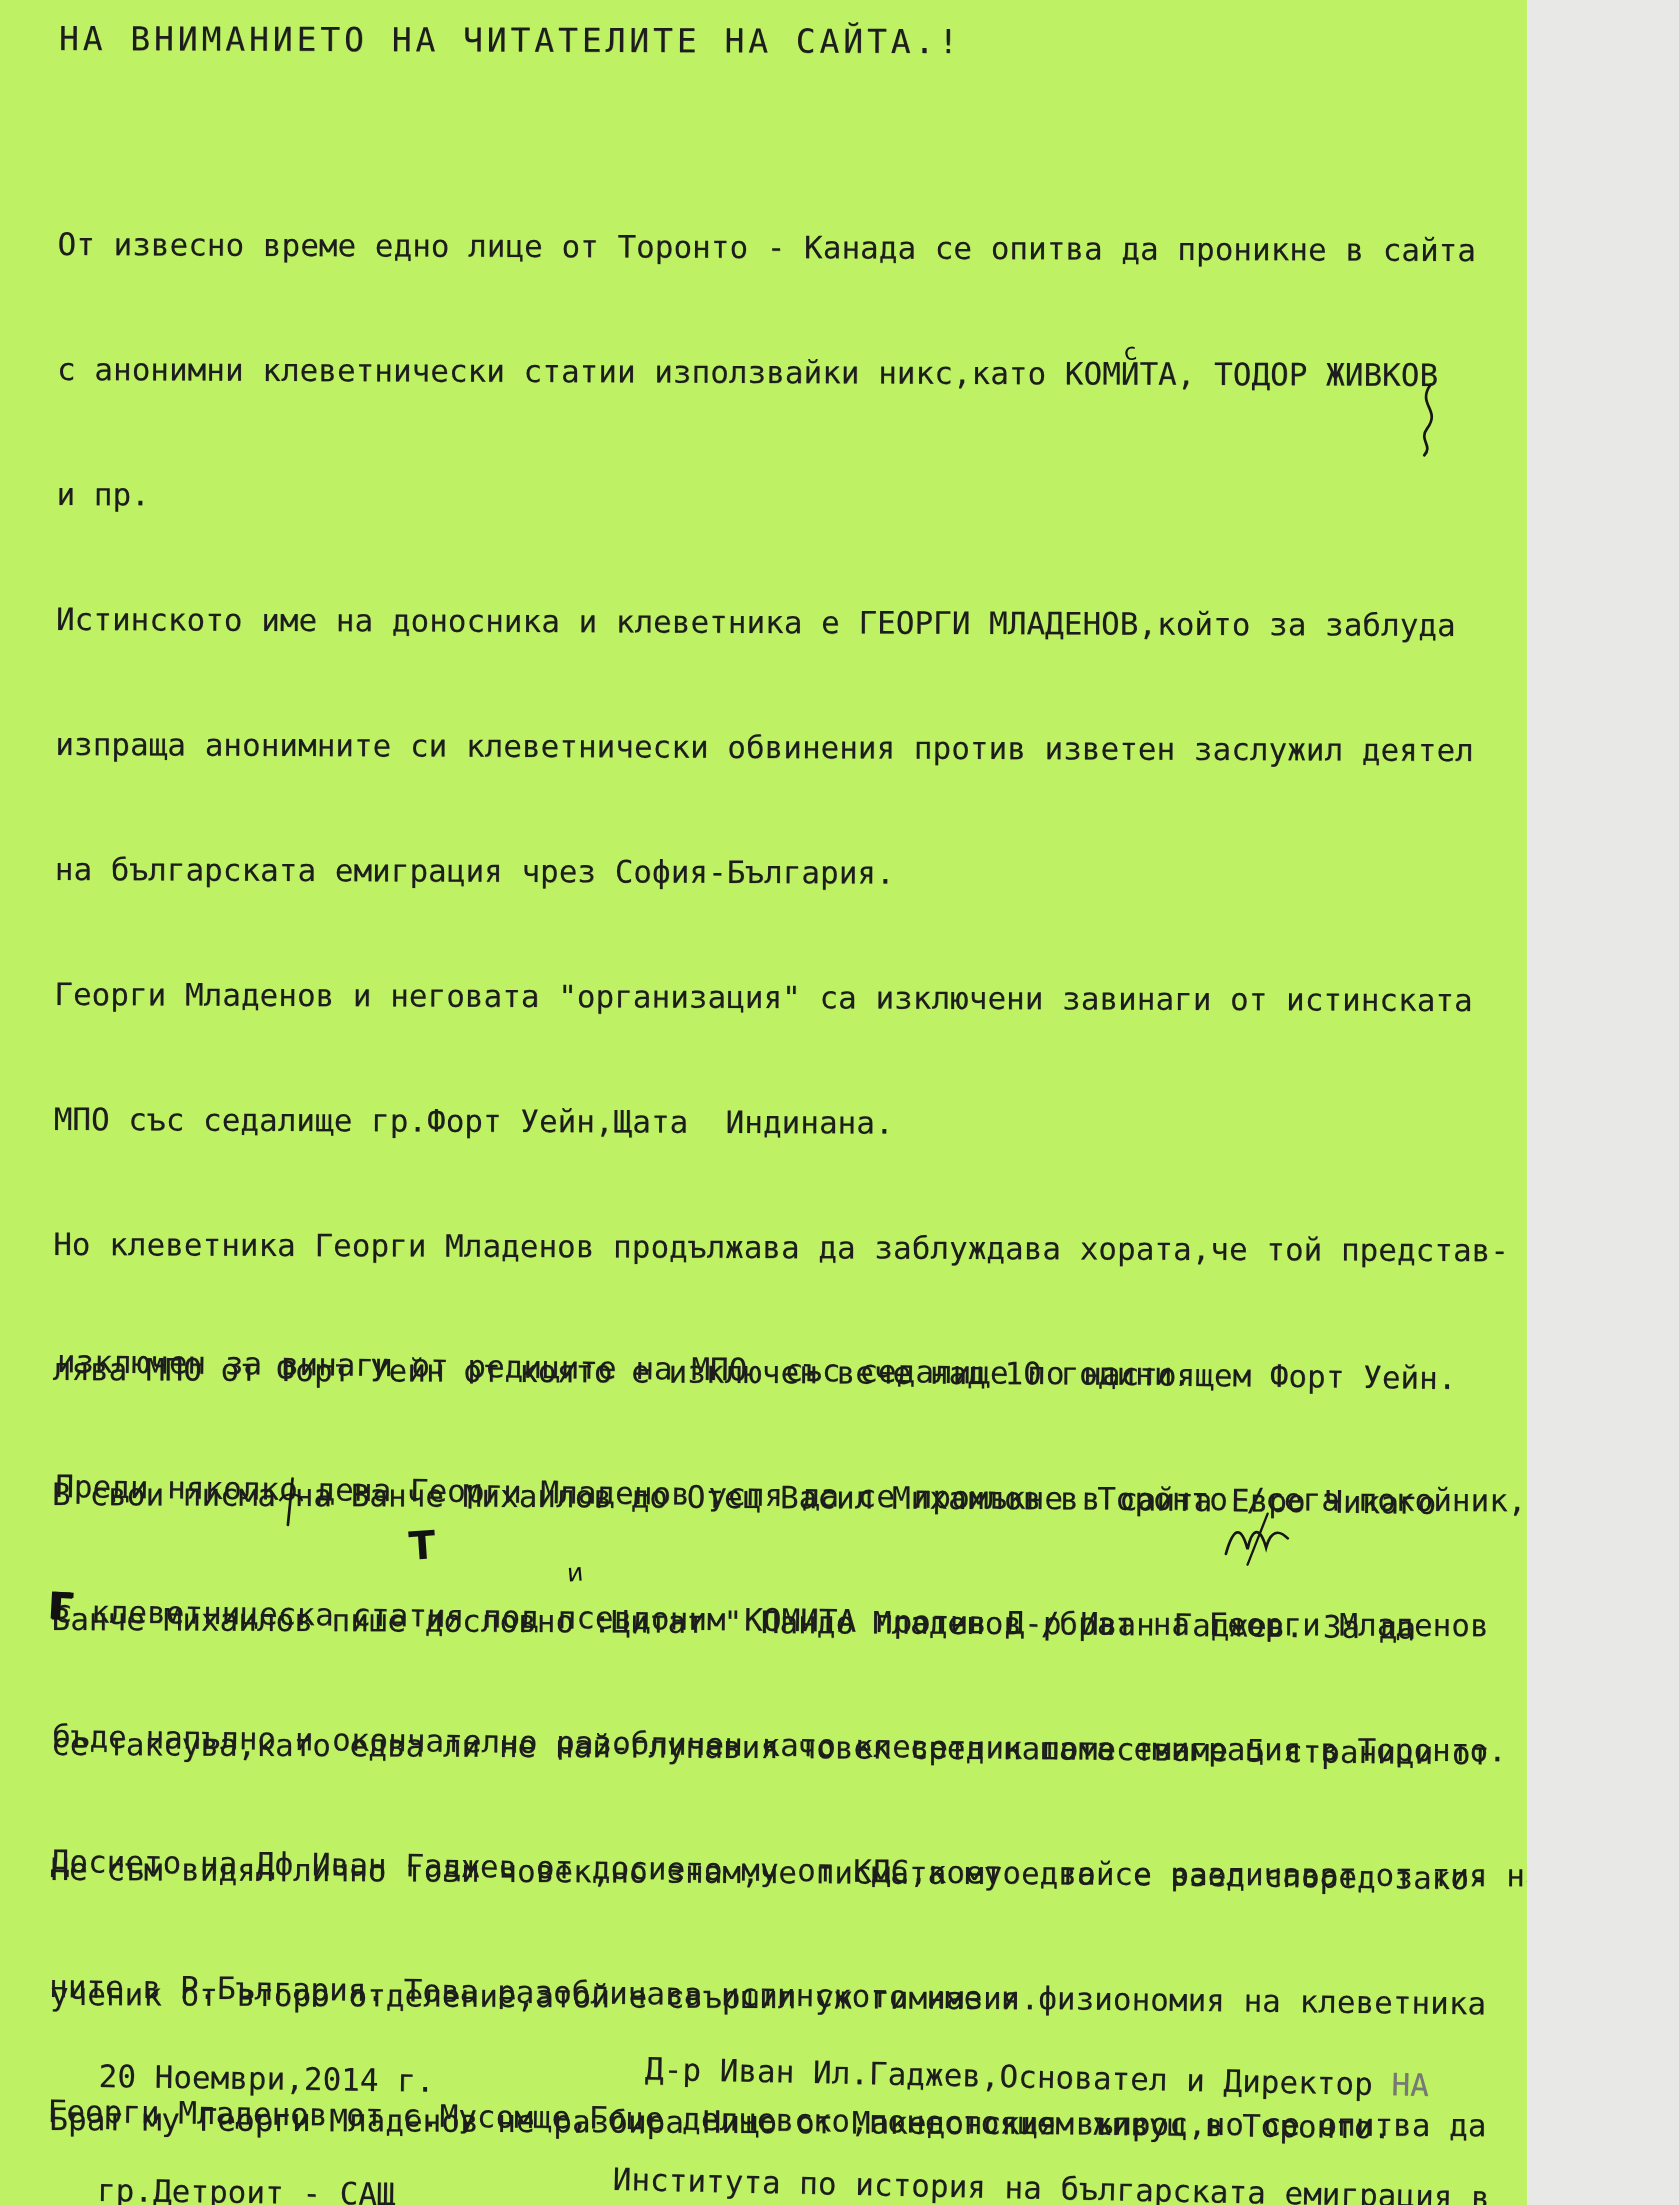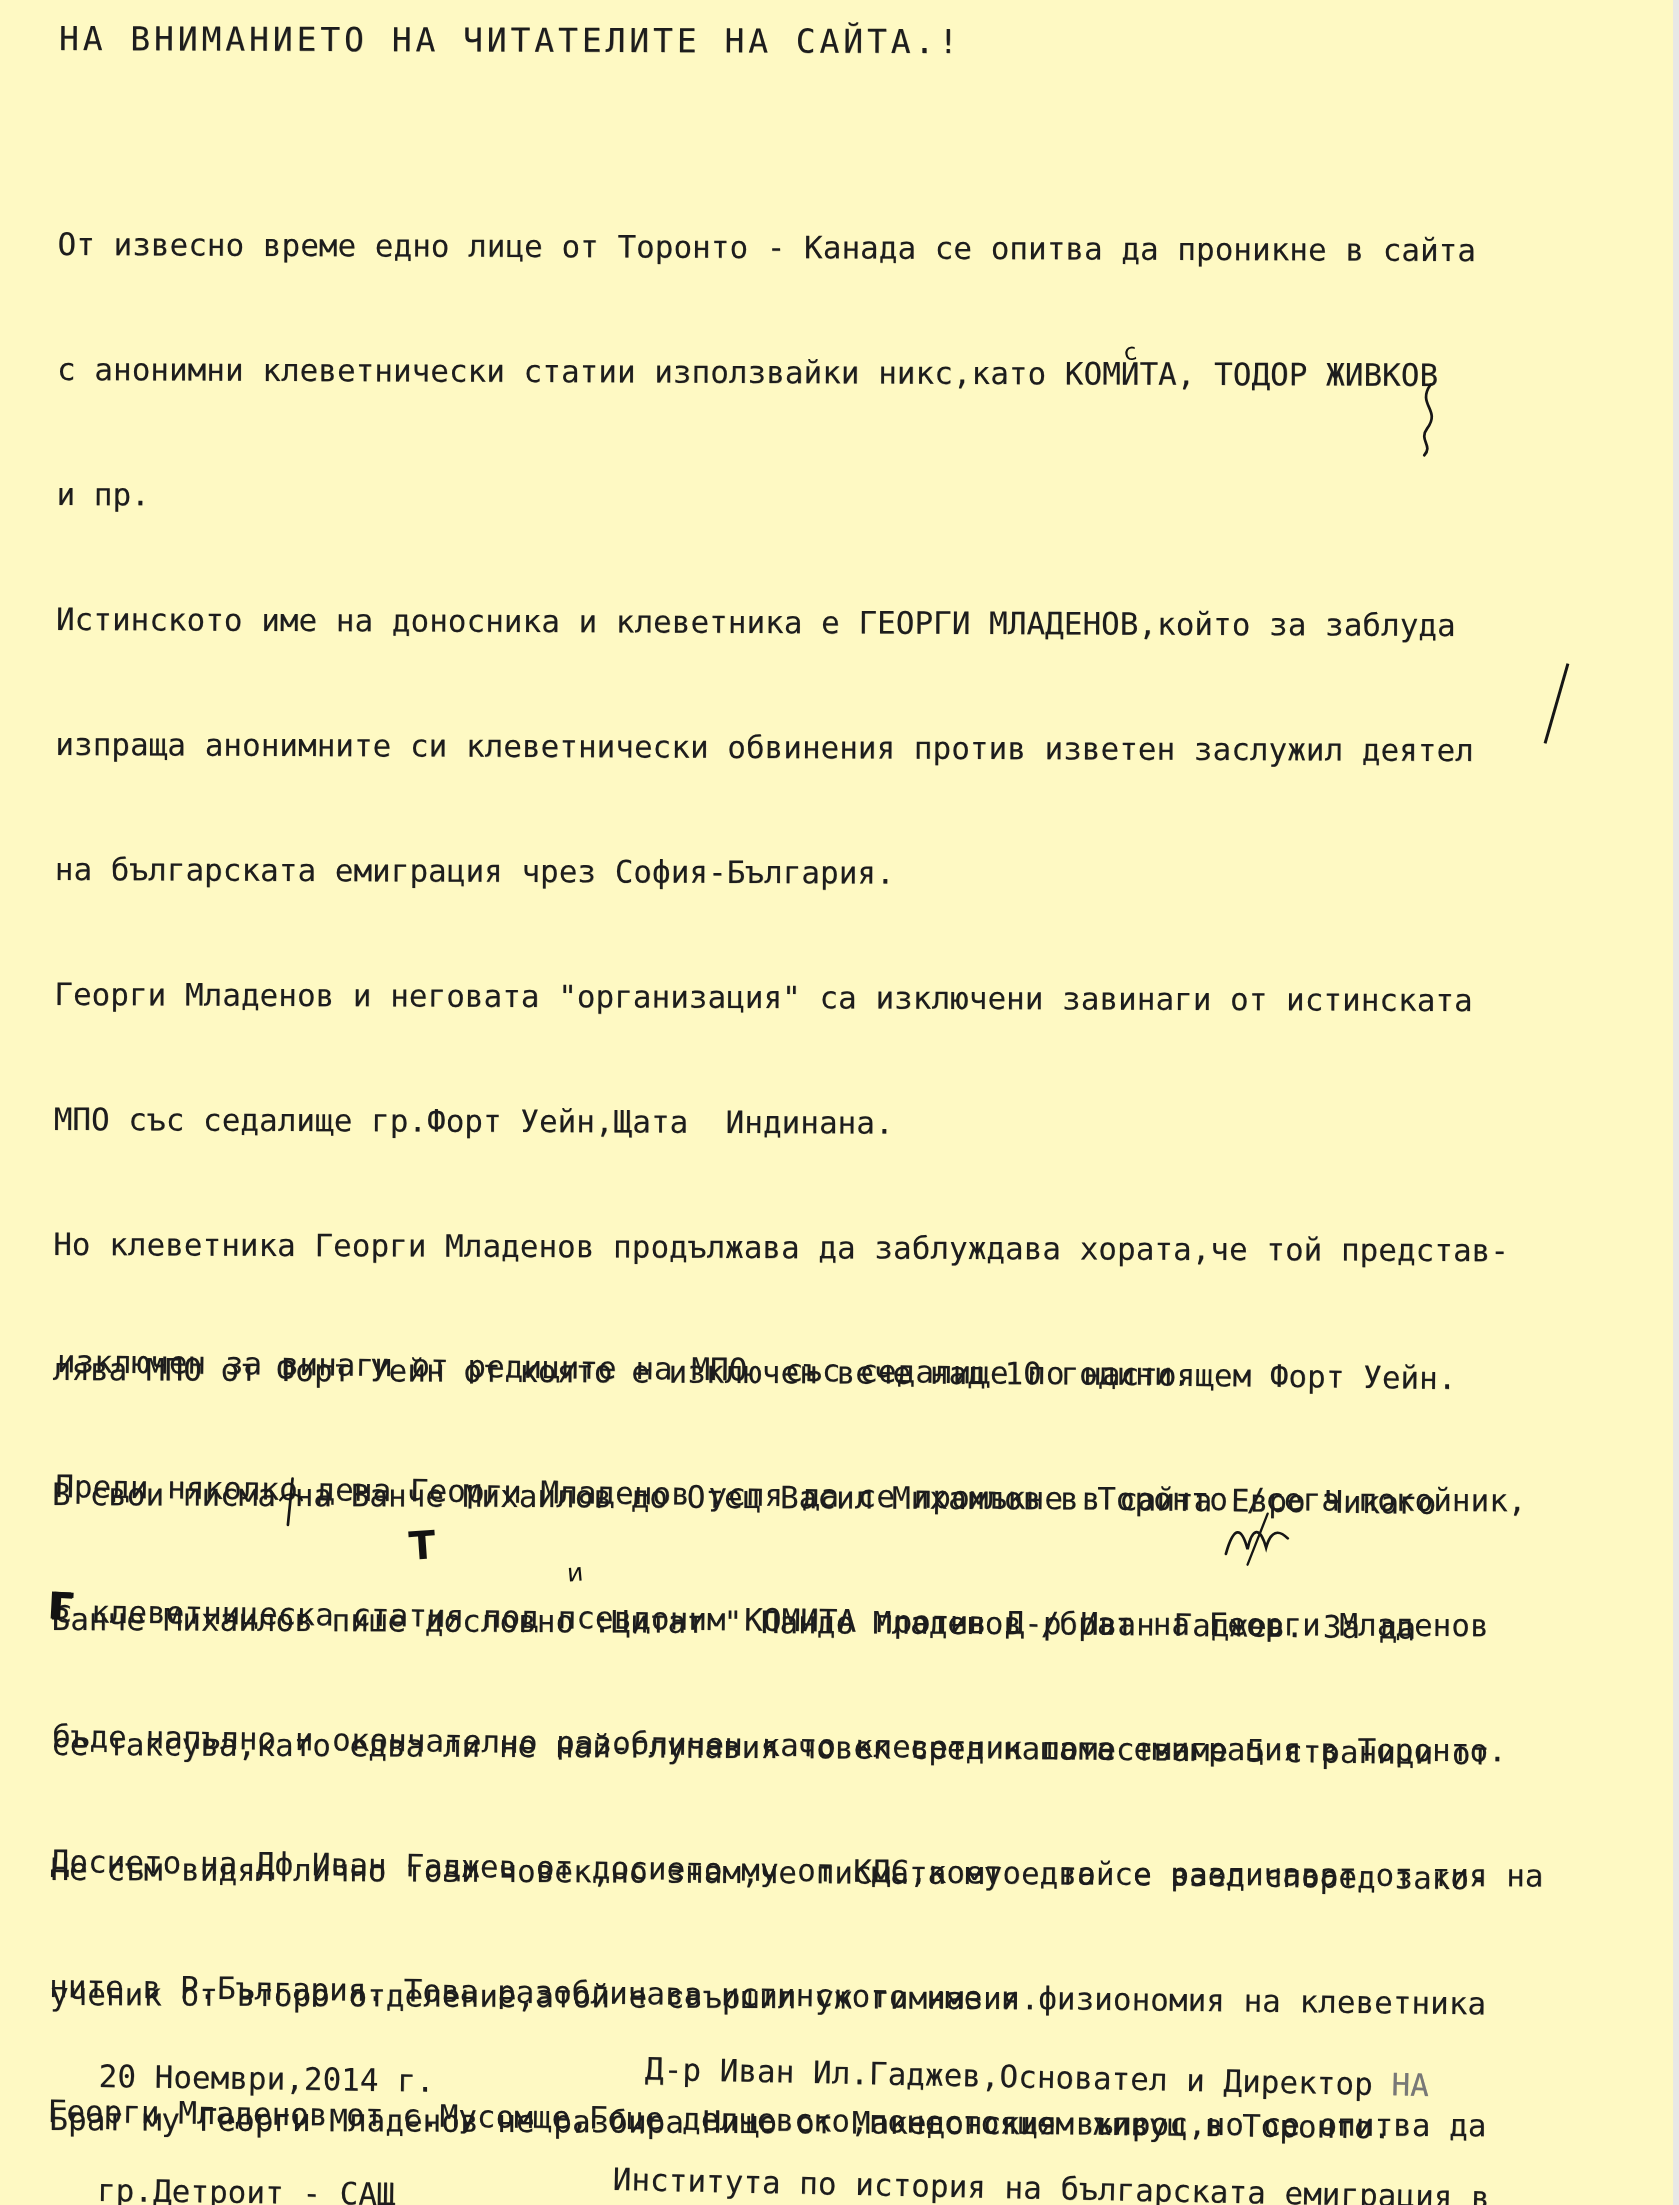--- a/index.html
+++ b/index.html
@@ -1,19 +1,19 @@
 <!DOCTYPE html>
 <html style="font-size:12.5px"><head>
 <meta charset="utf-8">
 <style>
   html,body{margin:0;padding:0;background:#e8e8e6;}
   .page{
     position:relative;
-    width:1673px;height:2205px;
-    background:#fef9c3;
+    width:1527px;height:2205px;
+    background:#bef264;
     overflow:hidden;
     font-family:"DejaVu Sans Mono","Liberation Mono",monospace;
     color:#1d1d1d;
   }
   .title{
     position:absolute;left:59px;top:18.7px;
     font-size:33px;letter-spacing:3.9px;white-space:pre;
     transform:rotate(0.2deg);transform-origin:0 0;
     text-shadow:0.4px 0.4px 0 rgba(20,20,20,0.35);
   }

